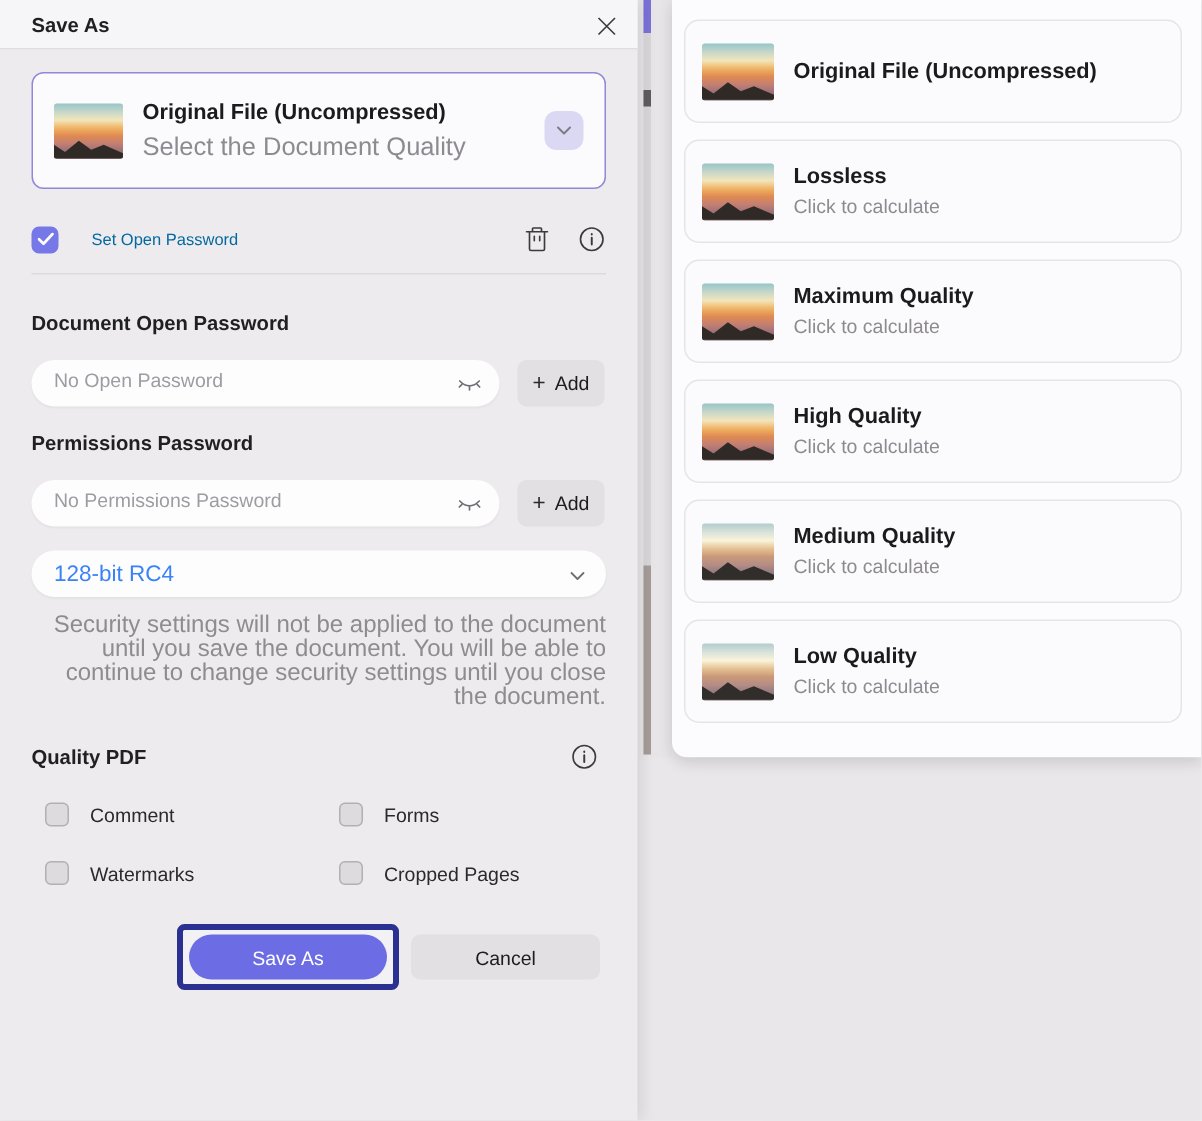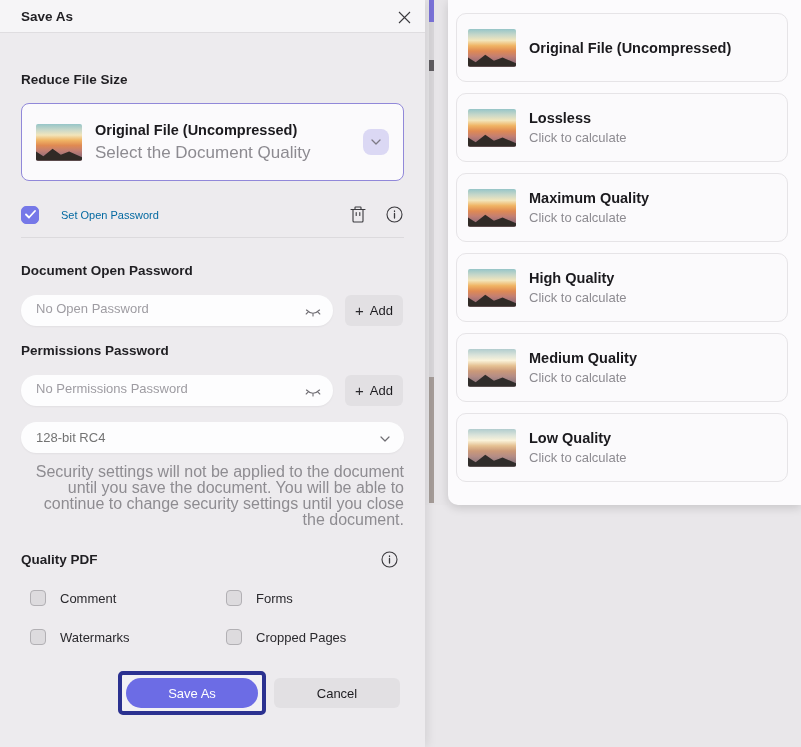--- a/index.html
+++ b/index.html
@@ -65,21 +65,21 @@
               padding:0 38px 4px 15px; font-size:13px; font-family:"Liberation Sans",sans-serif;
               color:#701a75; box-shadow:0 1px 2px rgba(0,0,0,.05); }
   .pw-input::placeholder { color:#9e9ca2; }
   .eye-ic { position:absolute; right:12px; top:8px; cursor:pointer; }
   .add-btn { margin-left:12px; width:58px; height:31px; background:#e2e0e3; border-radius:6px;
              display:flex; align-items:center; justify-content:center; gap:6px; cursor:pointer;
              font-size:13px; color:#1d1c20; }
   .plus-glyph { font-size:15px; line-height:1; color:#2a292d; }
 
   .select-box { margin-top:16px; height:31px; background:#fdfdfe; border-radius:16px;
-                display:flex; align-items:center; padding:0 14px 0 15px; font-size:13px; color:#737373;
+                display:flex; align-items:center; padding:0 14px 0 15px; font-size:15px; color:#3b82f6;
                 box-shadow:0 1px 2px rgba(0,0,0,.05); cursor:pointer; }
   .select-box .chev { margin-left:auto; }
 
   .note { margin-top:11px; font-size:16px; line-height:16px; color:#8e8c91;text-align:right; }
 
   .flatten-row { margin-top:22px; display:flex; align-items:center; }
   .flatten-row .icon-btn { margin-left:auto; margin-right:5px; }
 
   .flat-grid { margin-top:21px; display:grid; grid-template-columns:196px 1fr; row-gap:23px; padding-left:9px; }
   .flat-item { display:flex; align-items:center; gap:14px; }
@@ -127,21 +127,20 @@
       <span class="dlg-title">Save As</span>
       <span class="close-btn">
         <svg width="15" height="15" viewBox="0 0 15 15">
             <path d="M2 2 L13 13 M13 2 L2 13" stroke="#3b3a3e" stroke-width="1.1" fill="none"></path>
           </svg>
       </span>
     </div>
 
     <div class="dlg-body">
 
-      <div class="sec-heading">Reduce File Size</div>
 
       <div class="sel-card">
         <div class="thumb"></div>
         <div class="sel-text">
           <div class="sel-title">Original File (Uncompressed)</div>
           <div class="sel-sub">Select the Document Quality</div>
         </div>
         <div class="dd-btn">
           <svg width="10" height="6" viewBox="0 0 10 6">
               <path d="M1 1 L5 5 L9 1" stroke="#7d7a85" stroke-width="1.3" fill="none" stroke-linecap="round" stroke-linejoin="round"></path>

